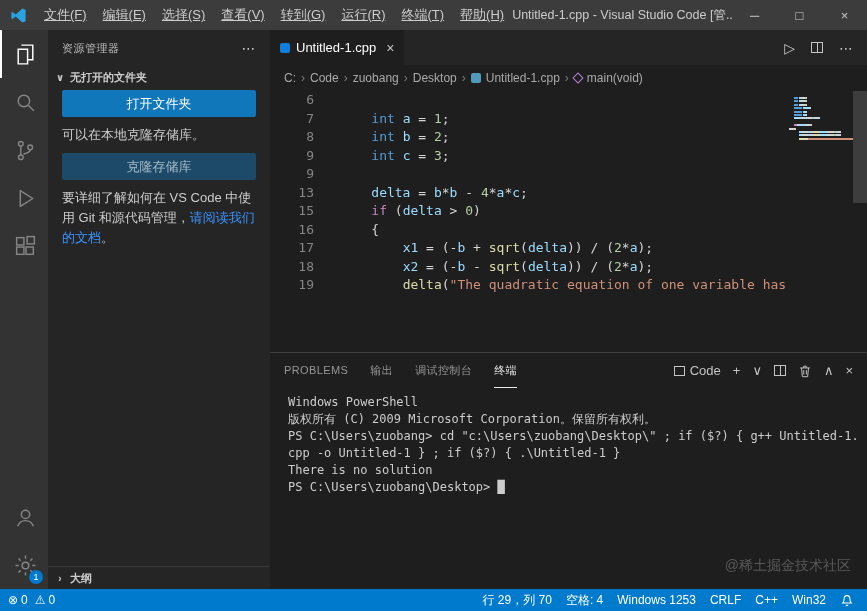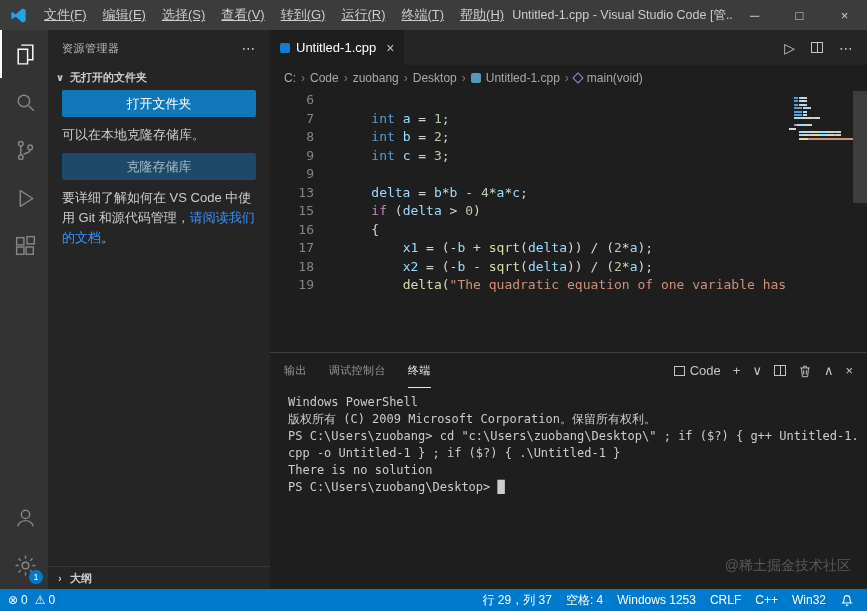--- a/index.html
+++ b/index.html
@@ -345,20 +345,21 @@
               <span class="mm-tok" style="width: 1.3px; background: rgb(212, 212, 212);"></span>
               <span class="mm-tok" style="width: 55.9px; background: rgb(206, 145, 120);"></span>
             </div>
           </div>
         <div class="scroll-thumb"></div>
       </div>
 
       <div class="panel">
         <div class="panel-header">
           <div style="display:flex;">
+              <div class="panel-tab">PROBLEMS</div>
               <div class="panel-tab">输出</div>
               <div class="panel-tab">调试控制台</div>
               <div class="panel-tab active">终端</div>
             </div>
           <div class="panel-actions">
             <span class="pa-item">
               <span class="shell-icon"></span>
               <span>Code</span>
             </span>
             <span class="pa-item">+</span>
@@ -382,21 +383,21 @@
 
   <div class="statusbar">
     <div class="sb-left">
       <span class="status-icon">⊗</span>
       <span>0</span>
       <span class="status-icon" style="margin-left:4px;">⚠</span>
       <span>0</span>
     </div>
     <div class="sb-right">
       <div style="display:flex;align-items:center;">
-          <div class="sb-item">行 29，列 37</div>
+          <div class="sb-item">行 29，列 70</div>
           <div class="sb-item">空格: 4</div>
           <div class="sb-item">Windows 1253</div>
           <div class="sb-item">CRLF</div>
           <div class="sb-item">C++</div>
           <div class="sb-item">Win32</div>
         </div>
       <div class="sb-item">
         <svg viewBox="0 0 16 16" width="14" height="14" fill="none" stroke="#ffffff" stroke-width="1.2">
             <path d="M3 11.5h10c-1.2-1.2-1.6-2.6-1.6-4.2C11.4 4.6 10 3 8 3S4.6 4.6 4.6 7.3c0 1.6-.4 3-1.6 4.2z"></path>
             <path d="M6.8 13.5a1.3 1.3 0 0 0 2.4 0"></path>

